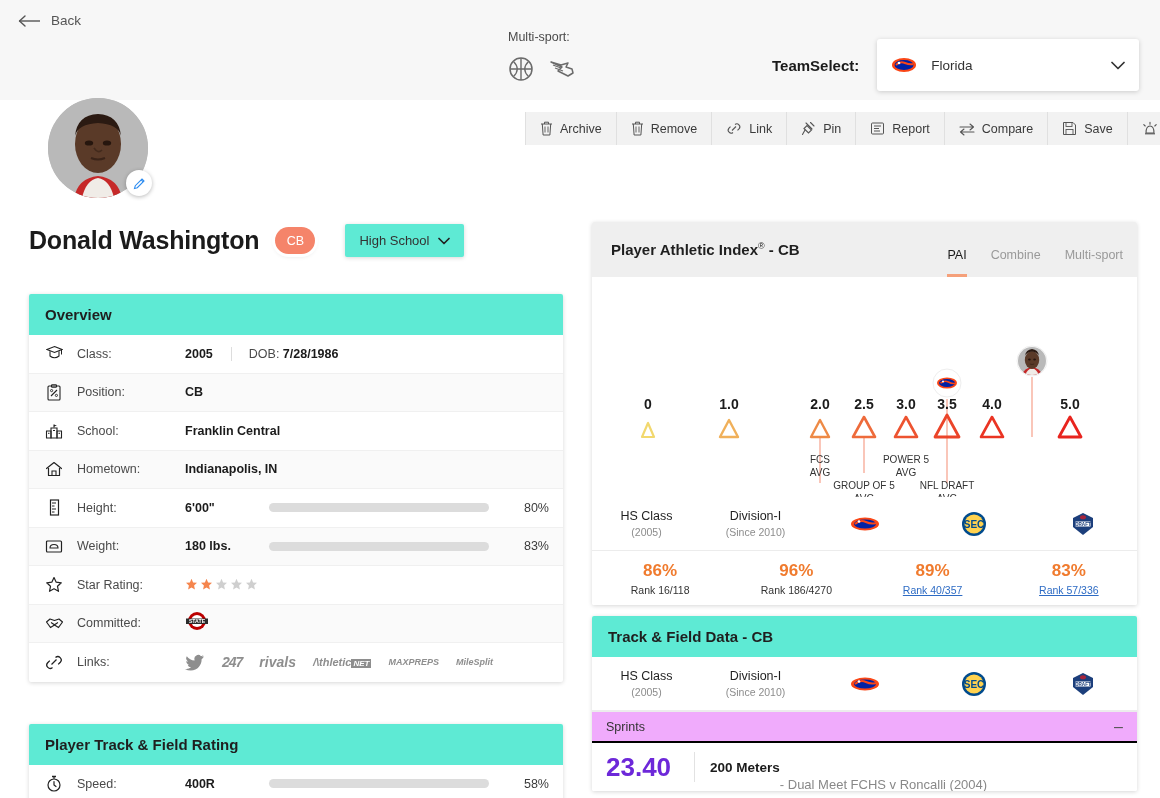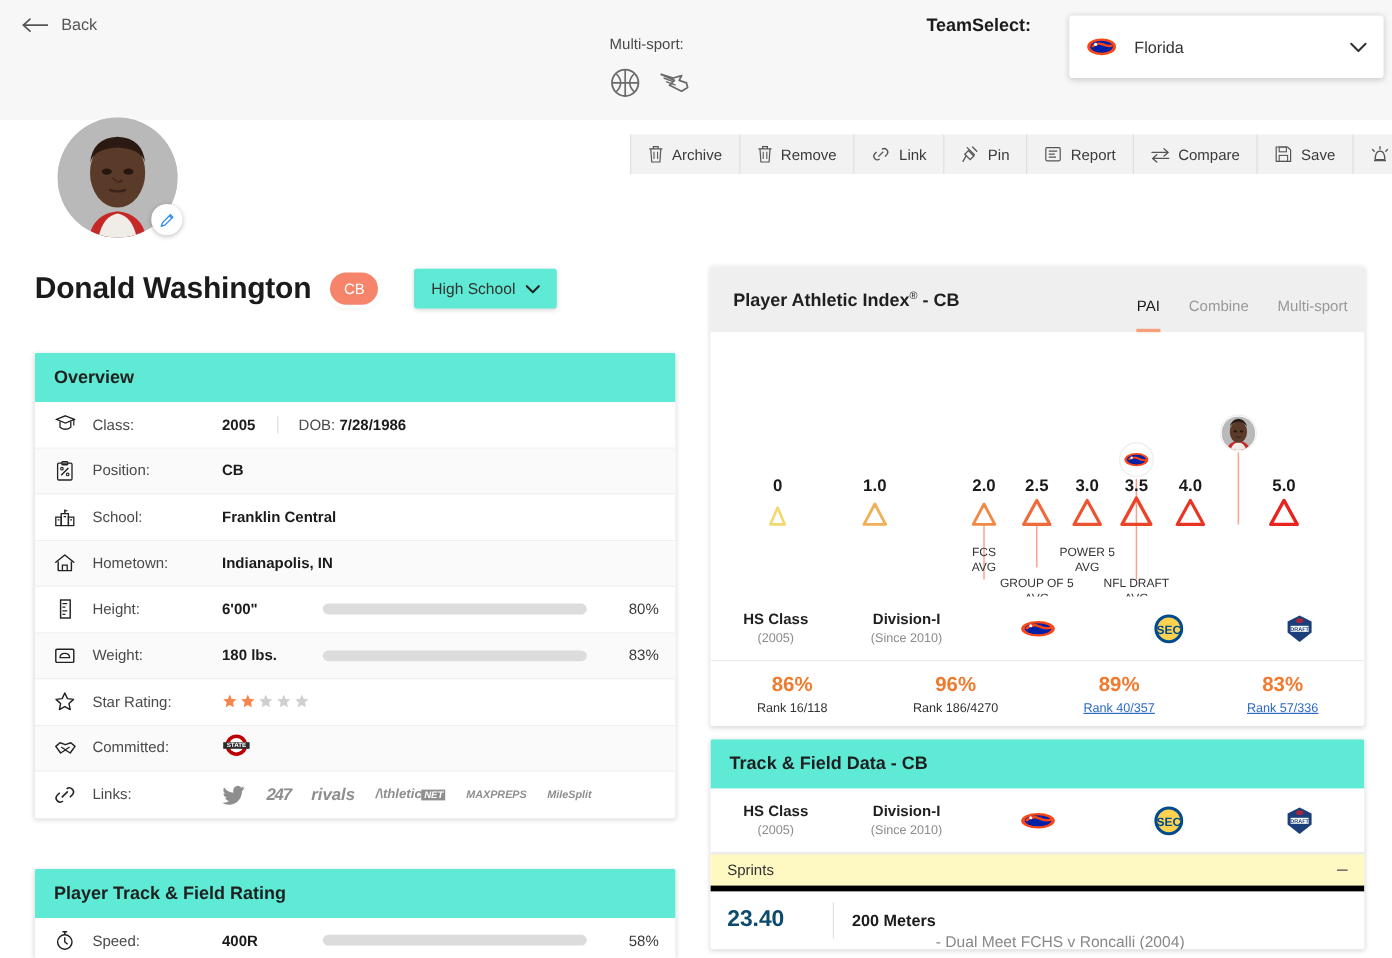--- a/index.html
+++ b/index.html
@@ -41,22 +41,22 @@
   }
 
   .multisport {
     position: absolute; top: 30px; left: 508px;
     display: flex; flex-direction: column; align-items: flex-start; justify-content: center;
   }
   .multisport .gauge-label { margin-bottom: 12px; }
   .ms-icons { display: flex; gap: 14px; align-items: center; }
 
   .teamselect {
-    position: absolute; top: 13px; left: 772px;
-    display: flex; gap: 32px;
+    position: absolute; top: 39px; left: 772px;
+    display: flex; align-items: center; gap: 18px;
   }
   .ts-label { font-size: 15px; font-weight: bold; color: #1b1b1b; }
   .ts-box {
     width: 262px; height: 52px;
     background: #fff; border-radius: 3px;
     box-shadow: 0 1px 5px rgba(0,0,0,0.18);
     display: flex; align-items: center; padding: 0 14px;
     cursor: pointer;
   }
   .ts-logo { width: 26px; height: 22px; flex: 0 0 auto; }
@@ -177,38 +177,38 @@
 
   .pai-chart { position: relative; height: 220px; background: #fff; }
   .pai-chart svg { display: block; }
 
   .stat-table { background: #fff; }
   .stat-head {
     display: flex; height: 54px; align-items: center;
     border-bottom: 1px solid #ececec;
   }
   .stat-cell { flex: 1; display: flex; flex-direction: column; align-items: center; justify-content: center; }
-  .sh-title { font-size: 12.5px; color: #1f1f1f; font-weight: bold; }
+  .sh-title { font-size: 12.5px; color: #1f1f1f; font-weight: normal; }
   .sh-sub { font-size: 10.5px; color: #8c8c8c; margin-top: 3px; }
   .stat-vals { display: flex; height: 54px; align-items: center; }
   .stat-vals .stat-cell.sep { border-left: 1px solid #ececec; height: 54px; }
   .sv-pct { font-size: 17px; font-weight: bold; color: #F07B2E; }
   .sv-rank { font-size: 10.5px; color: #333; margin-top: 3px; }
   .sv-rank.link { color: #2D6BC4; text-decoration: underline; cursor: pointer; }
 
   .tf-card { position: absolute; top: 616px; left: 592px; width: 545px; }
   .sprints-row {
     display: flex; align-items: center; justify-content: space-between;
     height: 32px; padding: 0 14px;
-    background: #fef9c3; border-top: 1px solid #ececec; border-bottom: 5px solid #000000;
+    background: #f0abfc; border-top: 1px solid #ececec; border-bottom: 2px solid #000000;
     font-size: 12.5px; color: #333; cursor: pointer;
   }
   .collapse-sign { font-size: 16px; color: #555; line-height: 1; }
   .event-row { display: flex; align-items: center; height: 48px; padding: 0 14px; background: #fff; }
-  .event-mark { font-size: 19px; font-weight: bold; color: #0c4a6e; width: 88px; }
+  .event-mark { font-size: 26px; font-weight: bold; color: #6d28d9; width: 88px; }
   .event-sep { width: 1px; height: 30px; background: #e2e2e2; margin-right: 15px; }
   .event-name { font-size: 13.5px; font-weight: bold; color: #1b1b1b; }
   .event-meet { font-size: 13px; color: #888; margin-top: 35px; }
 </style>
 </head>
 <body>
 
 <div class="topbar">
 
   <div class="back-btn">

